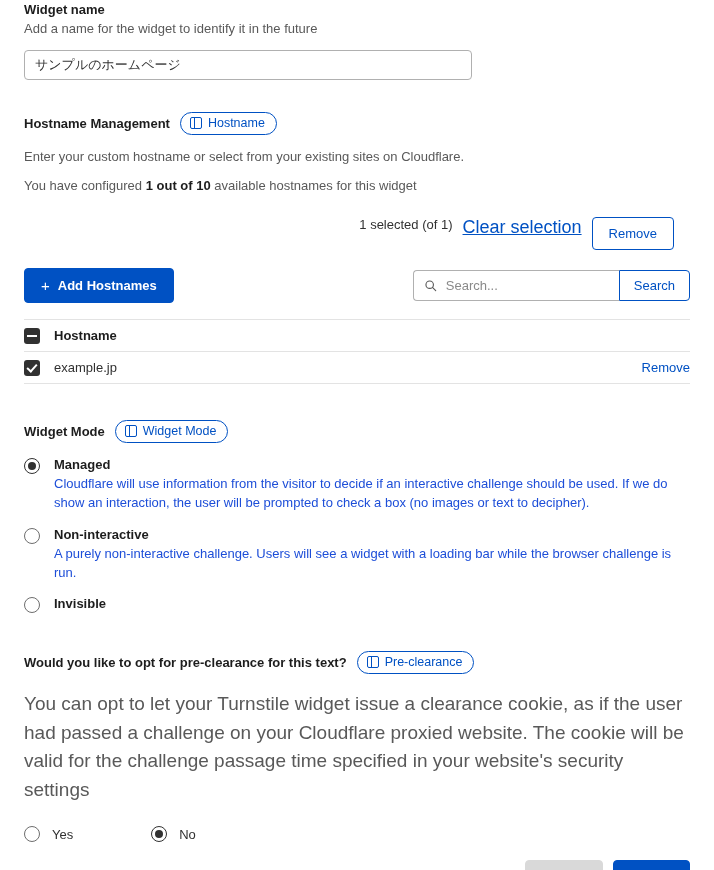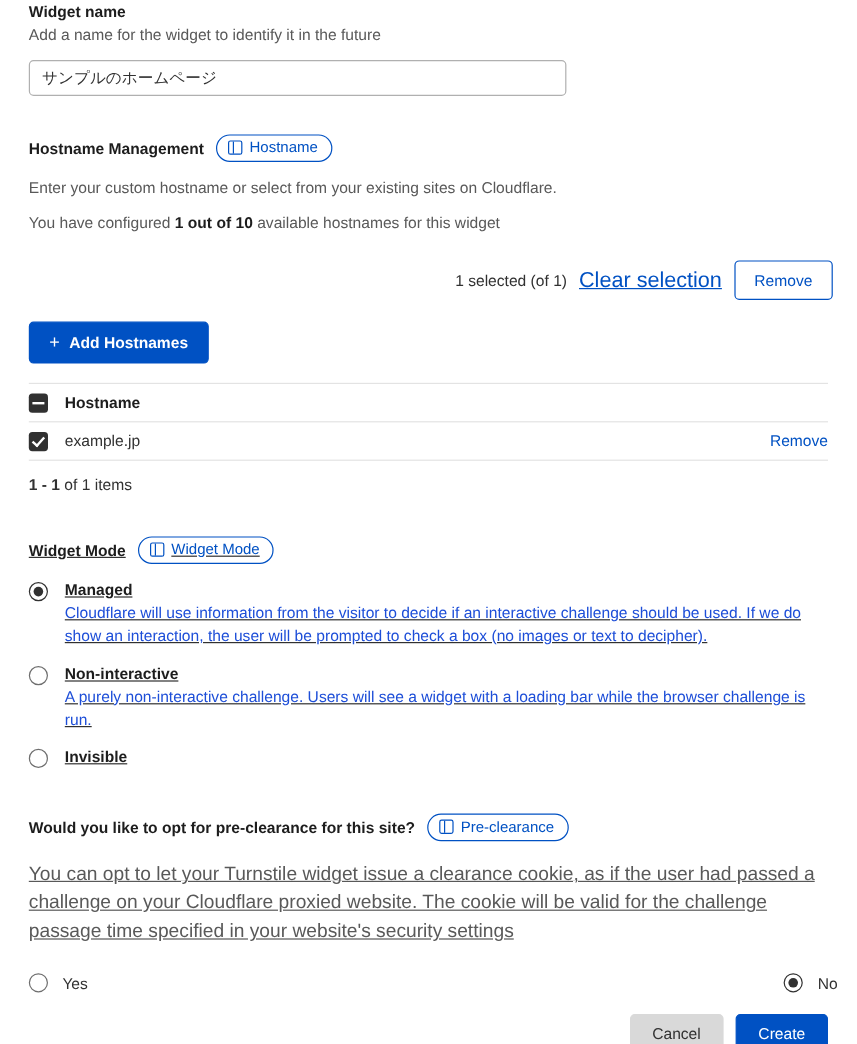--- a/index.html
+++ b/index.html
@@ -81,25 +81,24 @@
     left: 3px; top: 0; bottom: 0;
     border-left: 1.4px solid #0051c3;
   }
   .hostname-desc { margin: 14px 0 0 8px; }
   .hostname-count { margin: 14px 0 0 8px; }
   .hostname-count b { color: #1d1d1d; text-align: right; }
 
   
   .selection-row {
     display: flex;
-    align-items: center;
     justify-content: flex-end;
     gap: 10px;
     margin-top: 24px;
-    margin-right: 4px;
+    margin-right: 24px;
   }
   .selection-text { font-size: 13px; color: #313131; }
   .link {
     color: #0051c3;
     text-decoration: underline;
     cursor: pointer;
     font-size: 18px;
   }
   .btn {
     font-family: "Liberation Sans", sans-serif;
@@ -230,21 +229,21 @@
     cursor: pointer;
   }
   .items-count {
     margin: 12px 0 0 8px;
     font-size: 13px;
     color: #313131;
   }
   .items-count b { font-weight: bold; }
 
   
-  .section-widget-mode { margin-top: 36px; text-decoration: underline; }
+  .section-widget-mode { margin-top: 36px; }
   .radio-item {
     display: flex;
     align-items: flex-start;
     margin: 14px 0 0 8px;
   }
   .radio {
     width: 16px; height: 16px;
     border: 1px solid #6e6e6e;
     border-radius: 50%;
     background: #fff;
@@ -265,31 +264,29 @@
   }
   .radio-body { max-width: 640px; }
   .radio-title { font-weight: bold; color: #1d1d1d; font-size: 13px; }
   .radio-desc { color: #1d4ed8; font-size: 13px; margin-top: 3px; line-height: 1.45; }
 
   
   .section-preclear { margin-top: 38px; }
   .preclear-desc {
     margin: 16px 8px 0 8px;
     color: #595959;
-    font-size: 16px;
+    font-size: 19px;
     line-height: 1.5;
     max-width: 660px;
-    text-decoration: underline;
   }
   .yesno-row {
     display: flex;
     align-items: center;
-    gap: 50px;
+    gap: 78px;
     margin: 22px 0 0 8px;
-    justify-content: space-between;
   }
   .yesno-item { display: flex; align-items: center; }
   .yesno-item .radio { margin-right: 12px; margin-top: 0; }
   .yesno-label { font-size: 13px; color: #313131; }
 
   
   .footer-row {
     display: flex;
     justify-content: flex-end;
     gap: 10px;
@@ -328,37 +325,44 @@
       <span class="link">Clear selection</span>
       <button class="btn btn-outline">Remove</button>
     </div>
 
     <div class="add-search-row">
       <button class="btn-add">
         <span class="plus-icon">+</span>
         <span>Add Hostnames</span>
       </button>
 
+      <div class="search-group">
+        <div class="search-box">
+          <svg class="search-icon-svg" width="13" height="13" viewBox="0 0 16 16">
+            <circle cx="7" cy="7" r="4.6" fill="none" stroke="#595959" stroke-width="1.4"></circle>
+            <line x1="10.4" y1="10.4" x2="14.4" y2="14.4" stroke="#595959" stroke-width="1.4" stroke-linecap="round"></line>
+          </svg>
+          <input type="text" placeholder="Search..." style="">
+        </div>
+        <button class="btn-search">Search</button>
+      </div>
     </div>
 
     <div class="host-table">
       <div class="host-row host-head">
         <span class="cb dash"></span>
         <span class="host-name">Hostname</span>
       </div>
       <div class="host-row">
         <span class="cb check"></span>
         <span class="host-name">example.jp</span>
         <span class="host-remove">Remove</span>
       </div>
     </div>
 
-    <div class="items-count">
-      <b>1 - 1</b><span> of 1 items</span>
-    </div>
   </section>
 
   <section class="section-widget-mode">
     <div class="row-inline">
       <span class="label-strong">Widget Mode</span>
       <span class="doc-chip">
         <span class="chip-icon"></span>
         <span>Widget Mode</span>
       </span>
     </div>
@@ -382,21 +386,21 @@
     <div class="radio-item">
       <span class="radio"></span>
       <span class="radio-body">
         <span class="radio-title">Invisible</span>
       </span>
     </div>
   </section>
 
   <section class="section-preclear">
     <div class="row-inline">
-      <span class="label-strong">Would you like to opt for pre-clearance for this site?</span>
+      <span class="label-strong">Would you like to opt for pre-clearance for this text?</span>
       <span class="doc-chip">
         <span class="chip-icon"></span>
         <span>Pre-clearance</span>
       </span>
     </div>
 
     <div class="preclear-desc">You can opt to let your Turnstile widget issue a clearance cookie, as if the user had passed a challenge on your Cloudflare proxied website. The cookie will be valid for the challenge passage time specified in your website's security settings</div>
 
     <div class="yesno-row">
       <div class="yesno-item">

